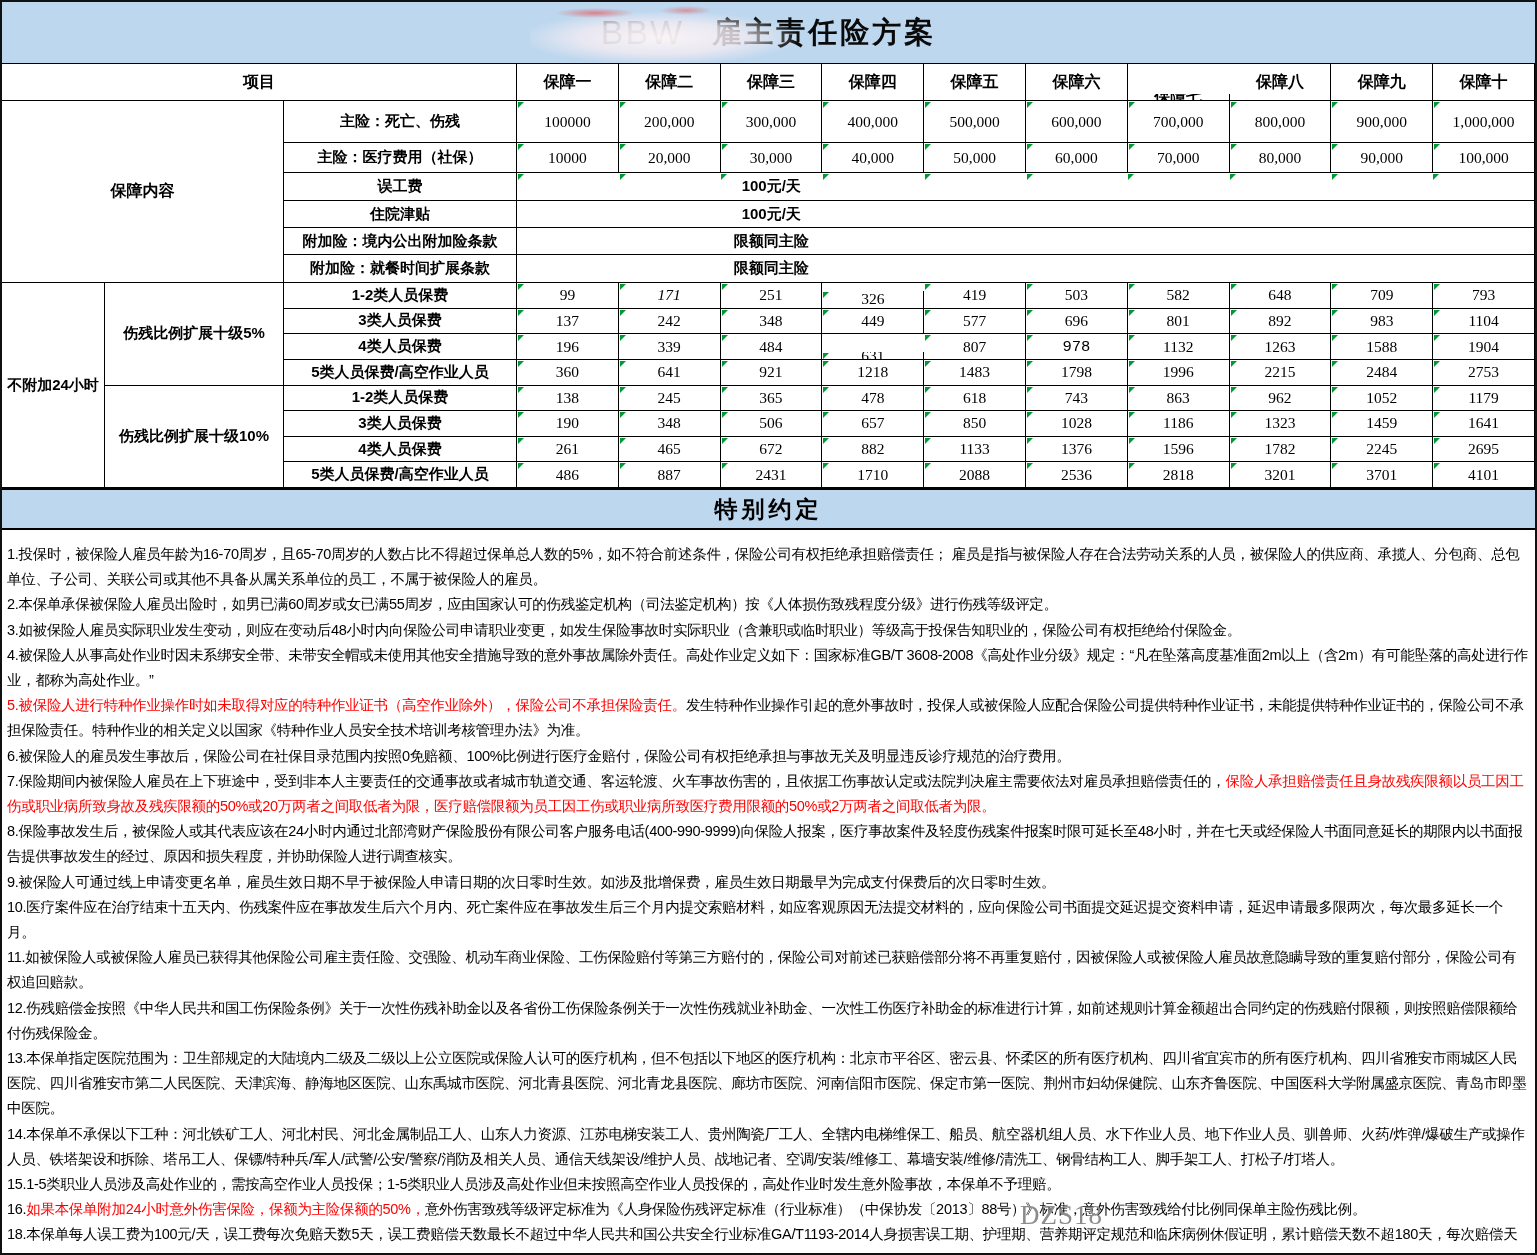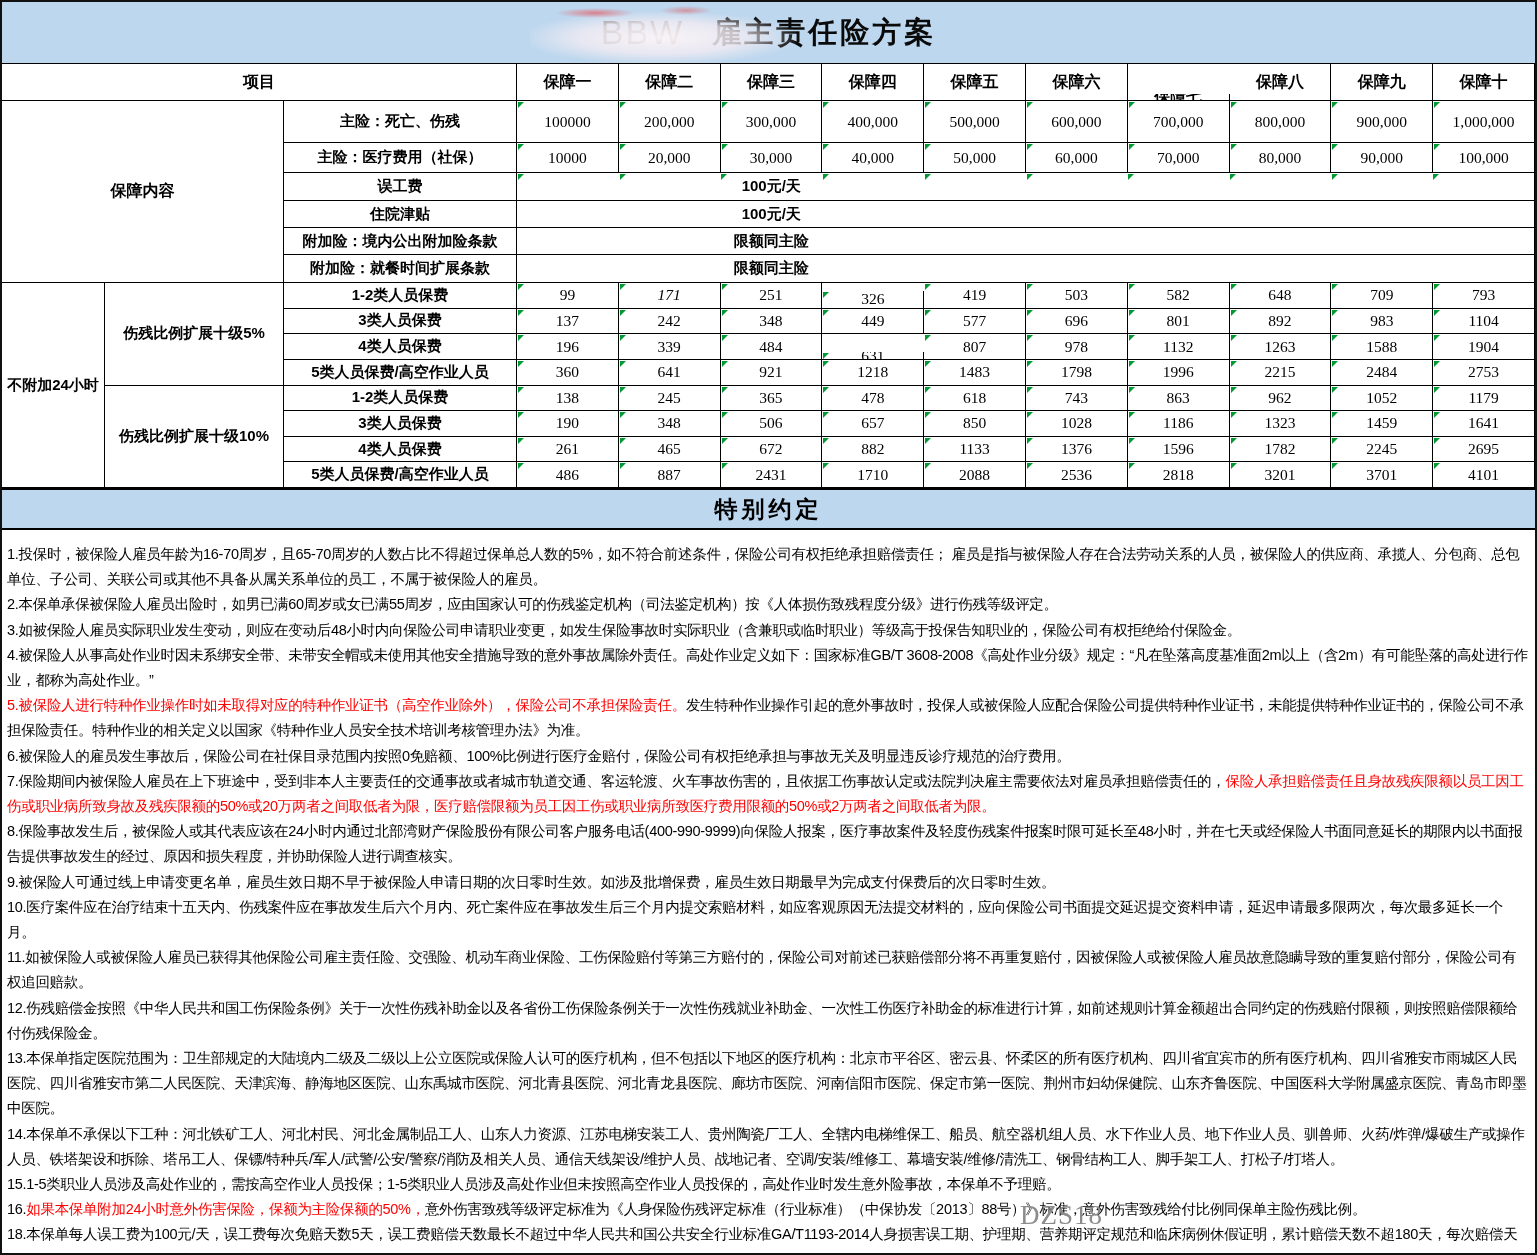--- a/index.html
+++ b/index.html
@@ -276,21 +276,21 @@
         <span>484</span>
       </div>
       <div class="cell val" style="grid-area: 10 / 7 / span 1 / span 1; margin-top: 18px;">
         <div class="tri" style="left: 1px;"></div>
         <span>631</span>
       </div>
       <div class="cell val" style="grid-area: 10 / 8 / span 1 / span 1;">
         <div class="tri" style="left: 1px;"></div>
         <span>807</span>
       </div>
-      <div class="cell val" style="grid-area: 10 / 9 / span 1 / span 1;">
+      <div class="cell val" style="grid-area: 10 / 9 / span 1 / span 1; font-family: Liberation Mono, monospace;">
         <div class="tri" style="left: 1px;"></div>
         <span>978</span>
       </div>
       <div class="cell val" style="grid-area: 10 / 10 / span 1 / span 1;">
         <div class="tri" style="left: 1px;"></div>
         <span>1132</span>
       </div>
       <div class="cell val" style="grid-area: 10 / 11 / span 1 / span 1;">
         <div class="tri" style="left: 1px;"></div>
         <span>1263</span>

